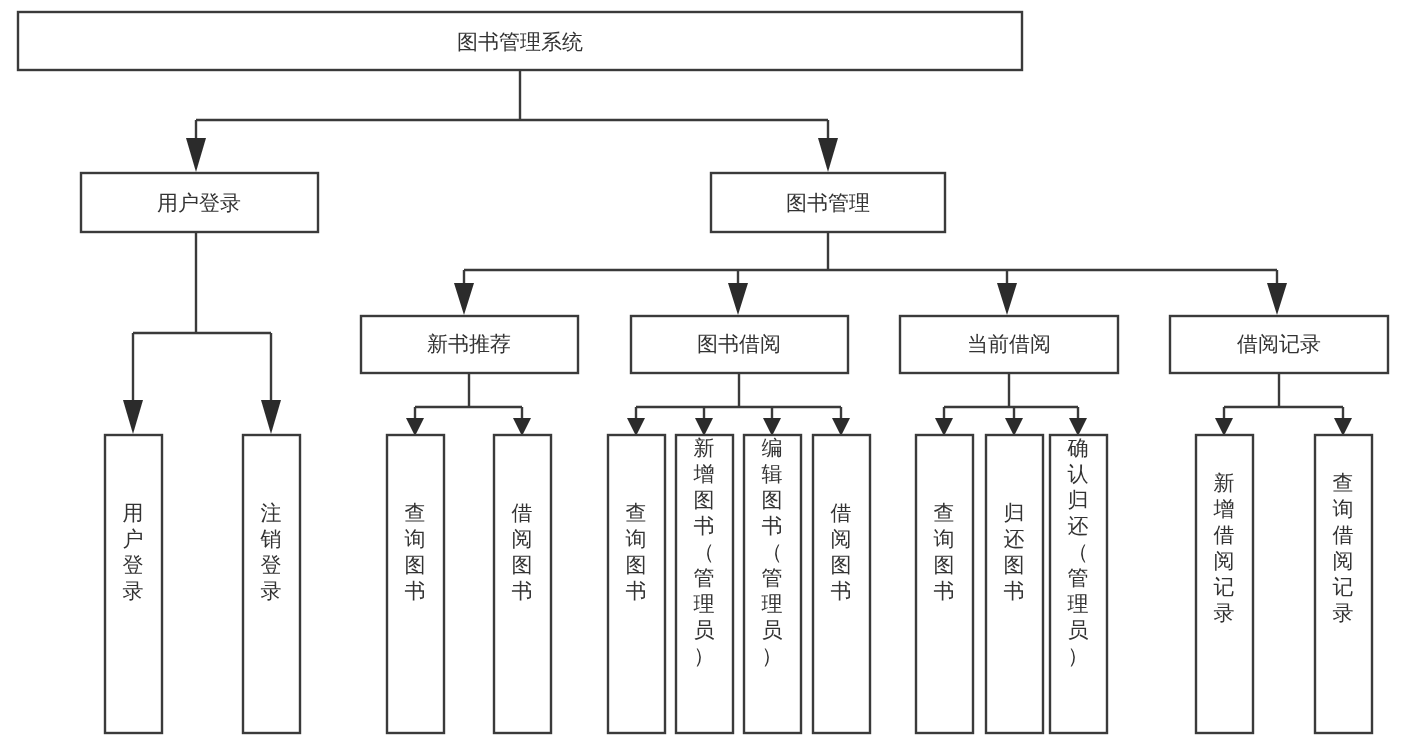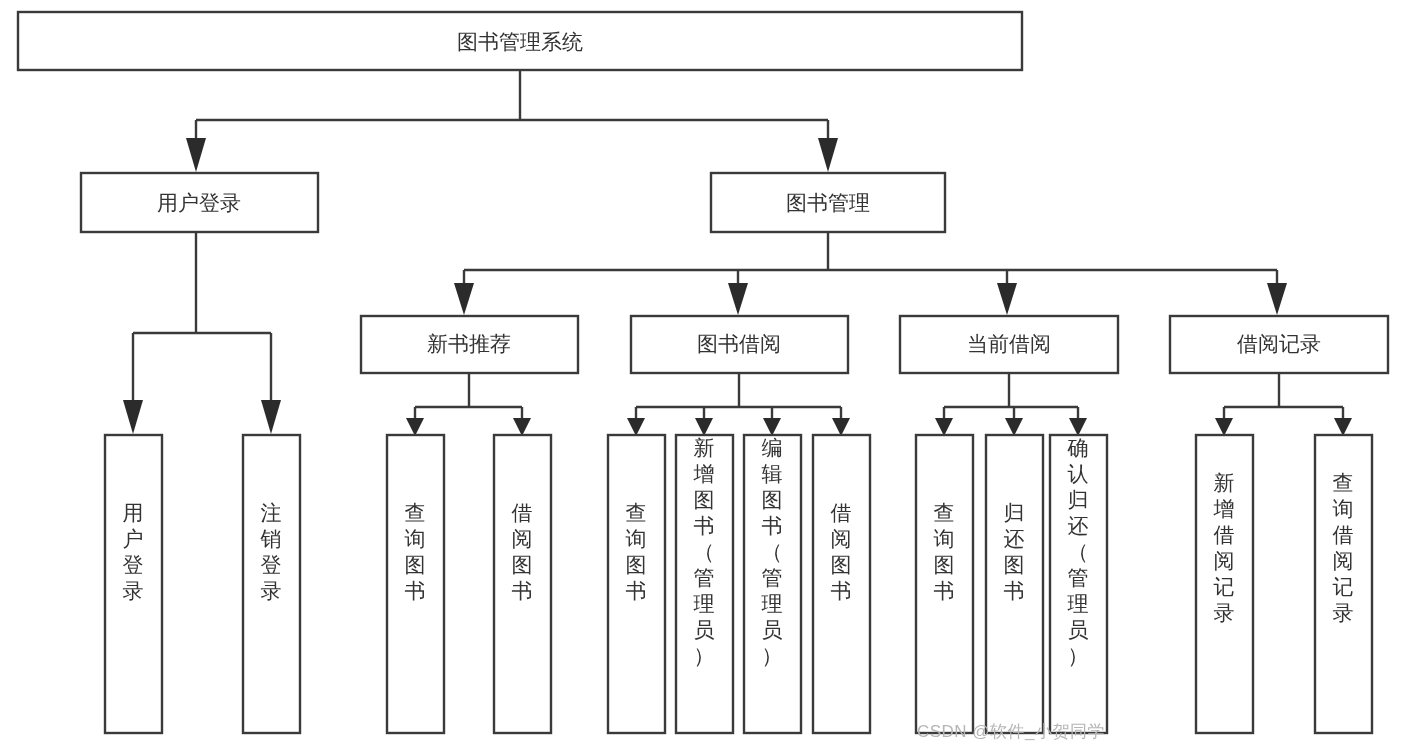--- a/index.html
+++ b/index.html
@@ -12,20 +12,21 @@
     width: 1405px;
     height: 747px;
     font-family: "Liberation Sans", "DejaVu Sans", sans-serif;
     overflow: hidden;
     position: relative;
   }
   #diagram-root {
     position: relative;
     width: 1115px;
     height: 747px;
+    padding-left: 11px;
   }
   svg#tree-svg {
     position: absolute;
     left: 0;
     top: 0;
     width: 1405px;
     height: 747px;
     display: block;
   }
   .node-box {
@@ -236,14 +237,13 @@
       <rect class="node-box" x="1196" y="435" width="57" height="298"></rect>
       <text class="node-label-vertical" x="1224" y="490"><tspan x="1224" y="490">新</tspan><tspan x="1224" y="516">增</tspan><tspan x="1224" y="542">借</tspan><tspan x="1224" y="568">阅</tspan><tspan x="1224" y="594">记</tspan><tspan x="1224" y="620">录</tspan></text>
     </g>
     <g>
       <rect class="node-box" x="1315" y="435" width="57" height="298"></rect>
       <text class="node-label-vertical" x="1343" y="490"><tspan x="1343" y="490">查</tspan><tspan x="1343" y="516">询</tspan><tspan x="1343" y="542">借</tspan><tspan x="1343" y="568">阅</tspan><tspan x="1343" y="594">记</tspan><tspan x="1343" y="620">录</tspan></text>
     </g>
 
   </svg>
 
-  <div class="watermark">CSDN @软件_小贺同学</div>
 </div>
 
 </body></html>

